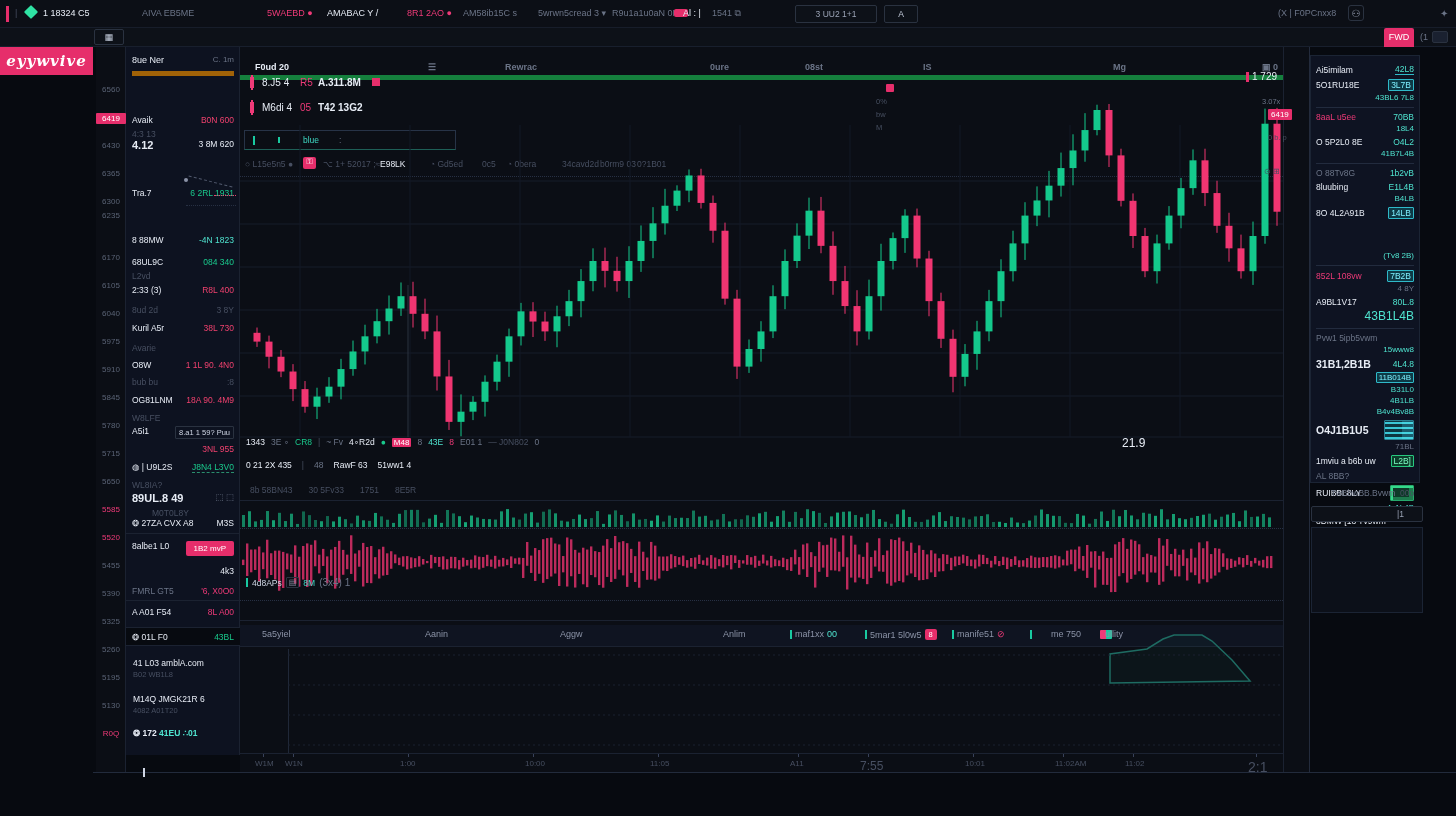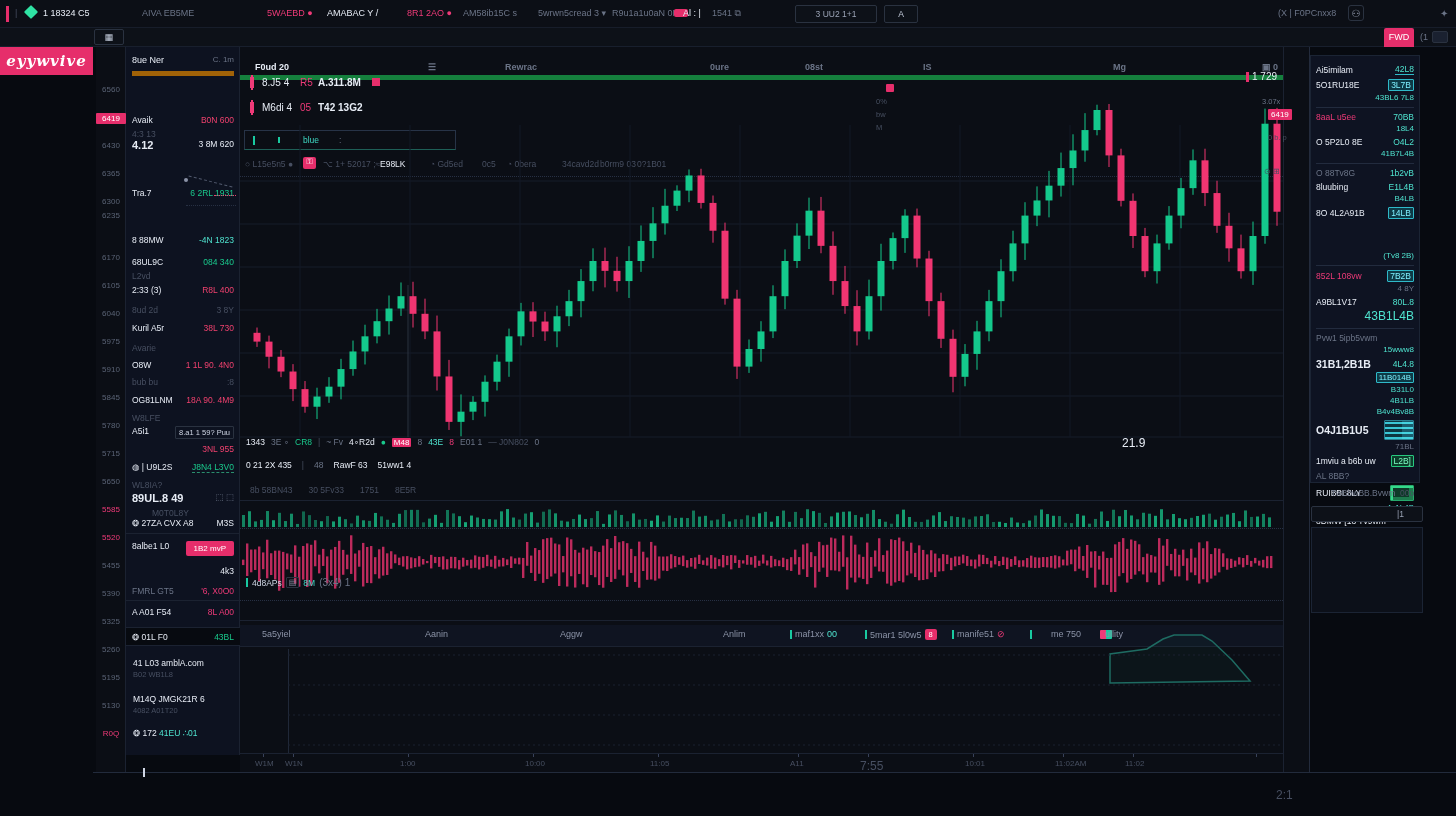--- a/index.html
+++ b/index.html
@@ -242,21 +242,21 @@
   <div class="abs dotline" style="left:88px;top:148px;width:22px;border-color:#f0416e;"></div>
   <div class="abs dotline" style="left:60px;top:158px;width:50px;"></div>
 </div>
 
 <div class="abs lfoot">
     <div id="lfoot-rows">
       <div style="position: absolute; left: 7px; right: 5px; top: 12px; font-size: 8.5px; color: rgb(231, 236, 245);"><span>41 L03</span><span> amblA.com</span></div>
       <div style="position: absolute; left: 7px; top: 24px; font-size: 7.5px; color: rgb(71, 79, 97);">B02      WB1L8</div>
       <div style="position: absolute; left: 7px; right: 5px; top: 48px; font-size: 8.5px; color: rgb(231, 236, 245);"><span>M14Q</span><span> JMGK21R 6</span></div>
       <div style="position: absolute; left: 7px; top: 60px; font-size: 7.5px; color: rgb(71, 79, 97);">4082    A01T20</div>
-      <div style="position: absolute; left: 7px; right: 17px; top: 82px; font-size: 8.5px; color: rgb(231, 236, 245);"><span>❂ 172</span><span class="c-teal">  41EU</span><span class="c-teal">   ∴01</span></div>
+      <div style="position: absolute; left: 7px; right: 17px; top: 82px; font-size: 8.5px; color: rgb(231, 236, 245); font-weight: bold;"><span>❂ 172</span><span class="c-teal">  41EU</span><span class="c-teal">   ∴01</span></div>
     </div>
   </div>
 
 <div class="abs chart">
   <div class="chart-tabs">
       <div id="chart-tabs">
         <div class="txt c-white" style="left: 15px; top: 7px; font-size: 9px;">F0ud 20</div>
         <div class="txt c-muted" style="left: 188px; top: 7px; font-size: 9px;">☰</div>
         <div class="txt c-muted" style="left: 265px; top: 7px; font-size: 9px;">Rewrac</div>
         <div class="txt c-muted" style="left: 470px; top: 7px; font-size: 9px;">0ure</div>
@@ -1035,21 +1035,21 @@
         <div class="txt c-faint" style="left: 550px; top: 5px; font-size: 8px;">A11</div>
         <div style="position: absolute; left: 558px; top: 0px; width: 1px; height: 3px; background: rgb(57, 66, 90);"></div>
         <div class="txt c-faint" style="left: 620px; top: 5px; font-size: 12px;">7:55</div>
         <div style="position: absolute; left: 628px; top: 0px; width: 1px; height: 3px; background: rgb(57, 66, 90);"></div>
         <div class="txt c-faint" style="left: 725px; top: 5px; font-size: 8px;">10:01</div>
         <div style="position: absolute; left: 733px; top: 0px; width: 1px; height: 3px; background: rgb(57, 66, 90);"></div>
         <div class="txt c-faint" style="left: 815px; top: 5px; font-size: 8px;">11:02AM</div>
         <div style="position: absolute; left: 823px; top: 0px; width: 1px; height: 3px; background: rgb(57, 66, 90);"></div>
         <div class="txt c-faint" style="left: 885px; top: 5px; font-size: 8px;">11:02</div>
         <div style="position: absolute; left: 893px; top: 0px; width: 1px; height: 3px; background: rgb(57, 66, 90);"></div>
-        <div class="txt c-faint" style="left: 1036px; top: 5px; font-size: 12px; margin-top: 29px;">2:1</div>
+        <div class="txt c-faint" style="left: 1008px; top: 5px; font-size: 14px;">2:1</div>
         <div style="position: absolute; left: 1016px; top: 0px; width: 1px; height: 3px; background: rgb(57, 66, 90);"></div>
       </div>
     </div>
 </div>
 
 <div class="abs axis-right">
   <div class="txt c-white" style="left:-32px;top:24px;font-size:10px;">1 729</div>
   <div class="abs" style="left:-38px;top:25px;width:3px;height:10px;background:#e62e6b;"></div>
   <div class="txt c-muted" style="left:-22px;top:50px;font-size:7.5px;">3.07x</div>
   <div class="tag-pink abs" style="left:-16px;top:62px;">6419</div>

